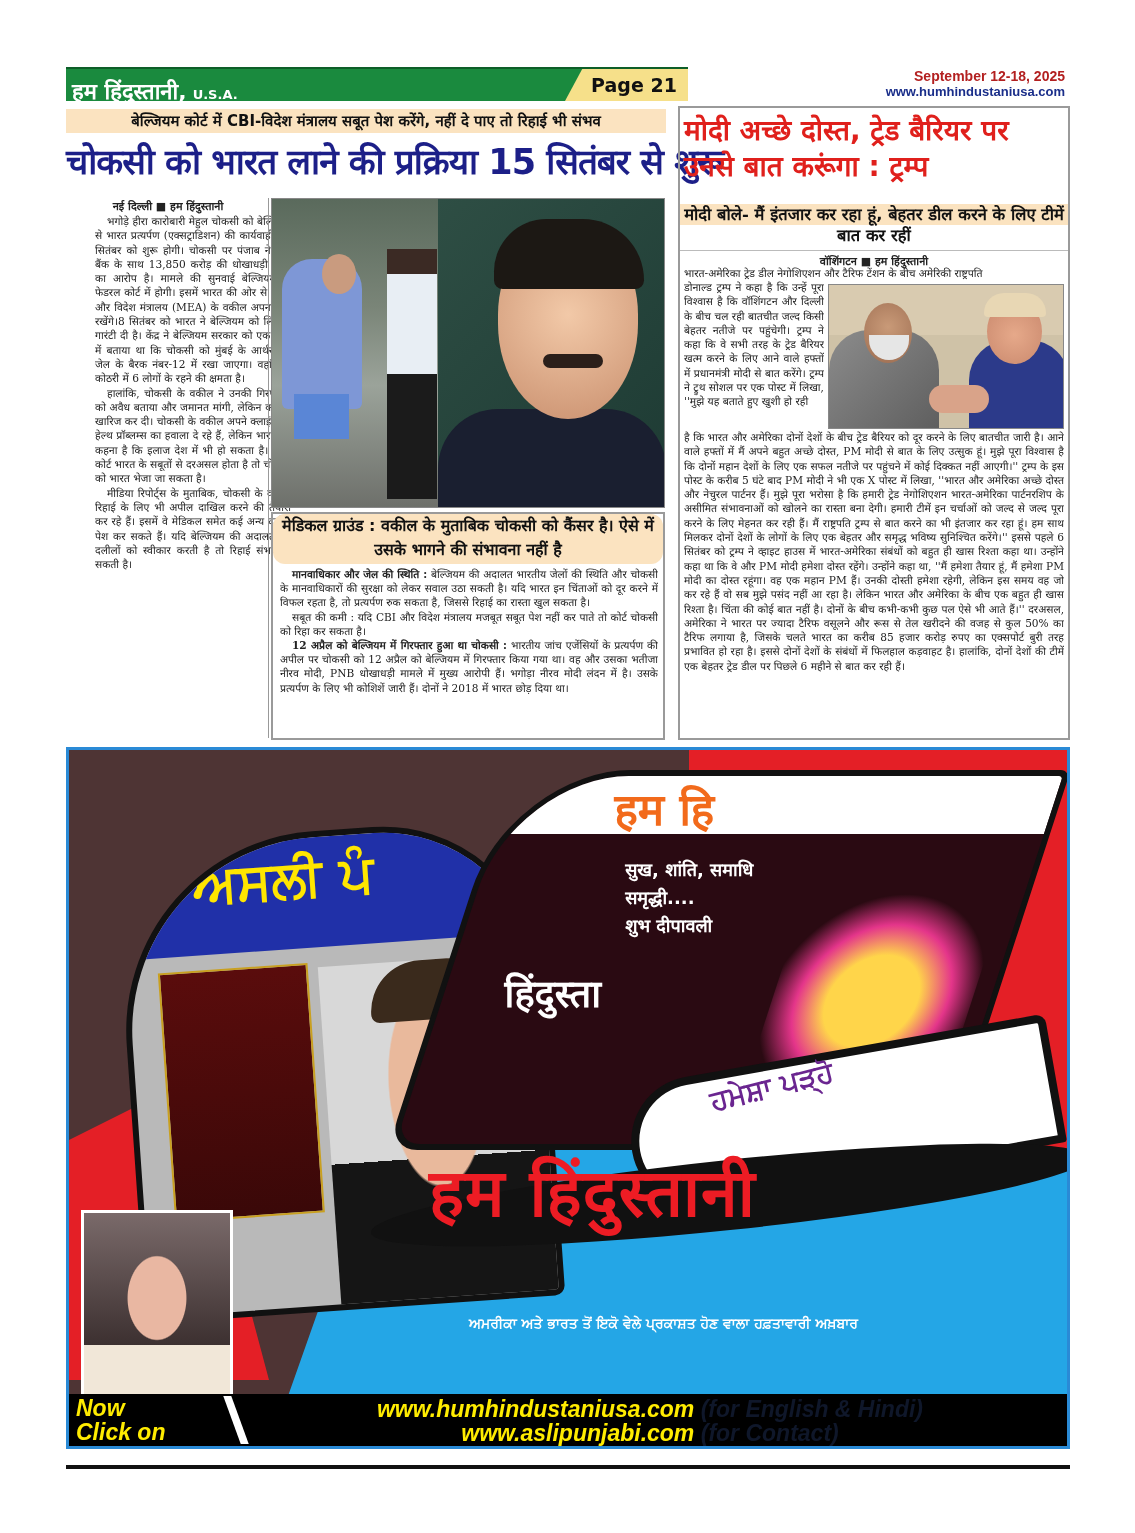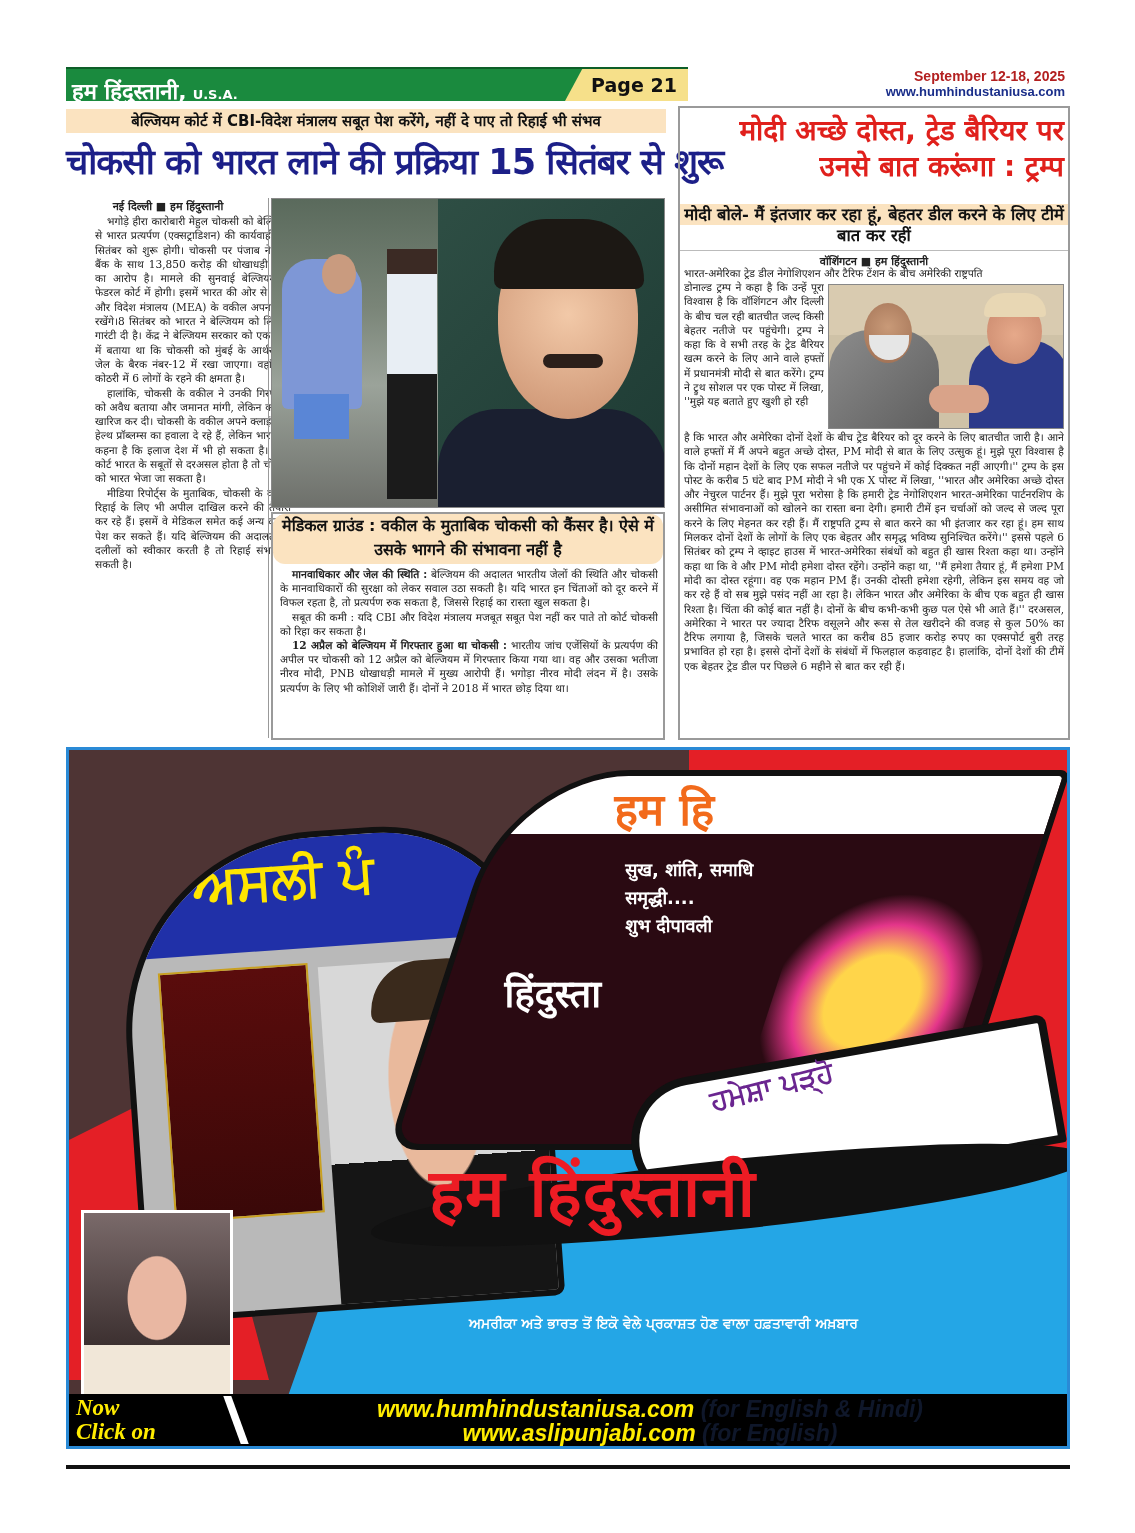--- a/index.html
+++ b/index.html
@@ -37,21 +37,21 @@
   .ph-right .hair{position:absolute;left:56px;top:20px;width:150px;height:70px;background:#1c1814;border-radius:60px 70px 10px 10px;}
   .ph-right .mous{position:absolute;left:105px;top:155px;width:60px;height:14px;background:#2b1f1a;border-radius:10px;}
 
   .medbox{left:271px;top:512px;width:394px;height:228px;border:2px solid #9a9a9a;}
   .med-head{left:273px;top:514px;width:390px;height:50px;background:#fbe3c0;font-family:"DejaVu Sans",sans-serif;font-weight:bold;font-size:16px;color:#111;text-align:center;line-height:24px;border-radius:12px;}
   .col-med{left:280px;top:567px;width:378px;height:172px;overflow:hidden;font-size:10.6px;line-height:14.2px;}
   .col-med b{font-weight:bold;}
 
   
   .rbox{left:678px;top:106px;width:392px;height:634px;border:2px solid #9a9a9a;}
-  .rhead{left:684px;top:113px;width:380px;font-family:"DejaVu Sans",sans-serif;font-weight:bold;font-size:28px;color:#e0201c;text-align:right;line-height:36px;}
+  .rhead{left:684px;top:113px;width:380px;font-family:"DejaVu Sans",sans-serif;font-weight:bold;font-size:28px;color:#e0201c;text-align:left;line-height:36px;}
   .rsub{left:680px;top:204px;width:388px;height:42px;font-family:"DejaVu Sans",sans-serif;font-weight:bold;font-size:16.5px;color:#111;text-align:center;line-height:21px;background:linear-gradient(180deg,#fbe3c0 0 50%,#fff 50%);}
   .rdate{left:680px;top:250px;width:388px;text-align:center;font-size:11px;font-weight:bold;border-top:1px solid #bbb;padding-top:2px;}
   .rcol-top{left:684px;top:266px;width:380px;font-size:10.6px;line-height:14.3px;white-space:nowrap;overflow:hidden;}
   .rcol-narrow{left:684px;top:280px;width:140px;height:150px;font-size:10.6px;line-height:14.3px;text-align:justify;overflow:hidden;}
   .rphoto{left:828px;top:284px;width:236px;height:145px;border:1px solid #888;overflow:hidden;background:linear-gradient(180deg,#d9cbb0 0 35%,#cfc2a7 35%);}
   .rphoto .modi{position:absolute;left:0;top:45px;width:110px;height:110px;background:linear-gradient(135deg,#8c8c8c,#5c5c5c);border-radius:40px 40px 0 0;}
   .rphoto .modihead{position:absolute;left:35px;top:18px;width:48px;height:60px;background:radial-gradient(circle at 50% 40%,#c99a78,#9c6c50);border-radius:50%;}
   .rphoto .beard{position:absolute;left:40px;top:50px;width:40px;height:25px;background:#e6e6e6;border-radius:0 0 20px 20px;}
   .rphoto .trump{position:absolute;left:140px;top:55px;width:100px;height:100px;background:#2c3a8a;border-radius:40px 40px 0 0;}
   .rphoto .trumphead{position:absolute;left:158px;top:14px;width:55px;height:65px;background:radial-gradient(circle at 50% 55%,#e6a98a,#c6856a);border-radius:50%;}
@@ -80,21 +80,21 @@
   .banner-text{position:absolute;left:640px;top:320px;font-family:"DejaVu Sans",sans-serif;font-weight:bold;font-size:28px;color:#6a2590;transform:rotate(-14deg);}
   .blackswoosh{position:absolute;left:300px;top:410px;width:720px;height:70px;background:#111;border-radius:50%;transform:rotate(-6deg);}
   .big-red{position:absolute;left:360px;top:395px;font-family:"DejaVu Sans",sans-serif;font-weight:bold;font-size:66px;color:#ed1c24;white-space:nowrap;letter-spacing:1px;}
   .big-yellow{position:absolute;left:360px;top:480px;font-family:"DejaVu Sans",sans-serif;font-weight:bold;font-size:66px;color:#fff200;white-space:nowrap;}
   .tagline{position:absolute;left:400px;top:565px;font-family:"DejaVu Sans",sans-serif;font-weight:bold;font-size:14px;color:#fff;white-space:nowrap;}
   .editor-photo{position:absolute;left:12px;top:460px;width:152px;height:195px;border:3px solid #fff;background:radial-gradient(ellipse at 50% 45%,#e9b7a2 0 28%,transparent 29%),linear-gradient(180deg,#7a6a6a,#3c3030 70%,#f1e7d8 70%);}
   .editor-name{position:absolute;left:0;top:660px;width:176px;text-align:center;font-family:"Liberation Sans",sans-serif;font-weight:bold;font-size:14px;color:#fff;}
   .editor-role{position:absolute;left:0;top:678px;width:176px;text-align:center;font-family:"Liberation Sans",sans-serif;font-weight:bold;font-size:11px;color:#fff;}
   .contact{position:absolute;left:245px;top:656px;width:752px;height:42px;background:#1c2a8e;color:#fff;font-family:"Liberation Sans",sans-serif;font-weight:bold;font-size:13.5px;text-align:center;line-height:20px;padding-top:1px;}
   .clickbar{left:69px;top:1394px;width:998px;height:52px;background:#000;}
-  .click-now{left:76px;top:1396px;font-family:Liberation Serif, serif;font-weight:bold;font-style:italic;font-size:23px;color:#ffec00;line-height:24px;}
+  .click-now{left:76px;top:1396px;font-family:Liberation Sans, sans-serif;font-weight:bold;font-style:italic;font-size:23px;color:#ffec00;line-height:24px;}
   .click-slash{left:232px;top:1396px;width:8px;height:48px;background:#fff;transform:skewX(20deg);}
   .url1{left:240px;top:1397px;width:820px;text-align:center;font-family:"Liberation Sans",sans-serif;font-weight:bold;font-style:italic;font-size:23px;line-height:24px;white-space:nowrap;}
   .url2{left:240px;top:1421px;width:820px;text-align:center;font-family:"Liberation Sans",sans-serif;font-weight:bold;font-style:italic;font-size:23px;line-height:24px;white-space:nowrap;}
   .url-y{color:#ffec00;}
   .url-w{color:#0f172a;}
   .bottom-rule{left:66px;top:1465px;width:1004px;height:4px;background:#111;}
 </style>
 </head>
 <body>
 
@@ -193,14 +193,14 @@
   </div>
 </div>
 
 <div class="abs clickbar"></div>
 <div class="abs click-now">
     <div>Now</div>
     <div>Click on</div>
   </div>
 <div class="abs click-slash"></div>
 <div class="abs url1"><span class="url-y">www.humhindustaniusa.com</span><span class="url-w"> (for English &amp; Hindi)</span></div>
-<div class="abs url2"><span class="url-y">www.aslipunjabi.com</span><span class="url-w"> (for English)</span></div>
+<div class="abs url2"><span class="url-y">www.aslipunjabi.com</span><span class="url-w"> (for Contact)</span></div>
 <div class="abs bottom-rule"></div>
 
 </body></html>

